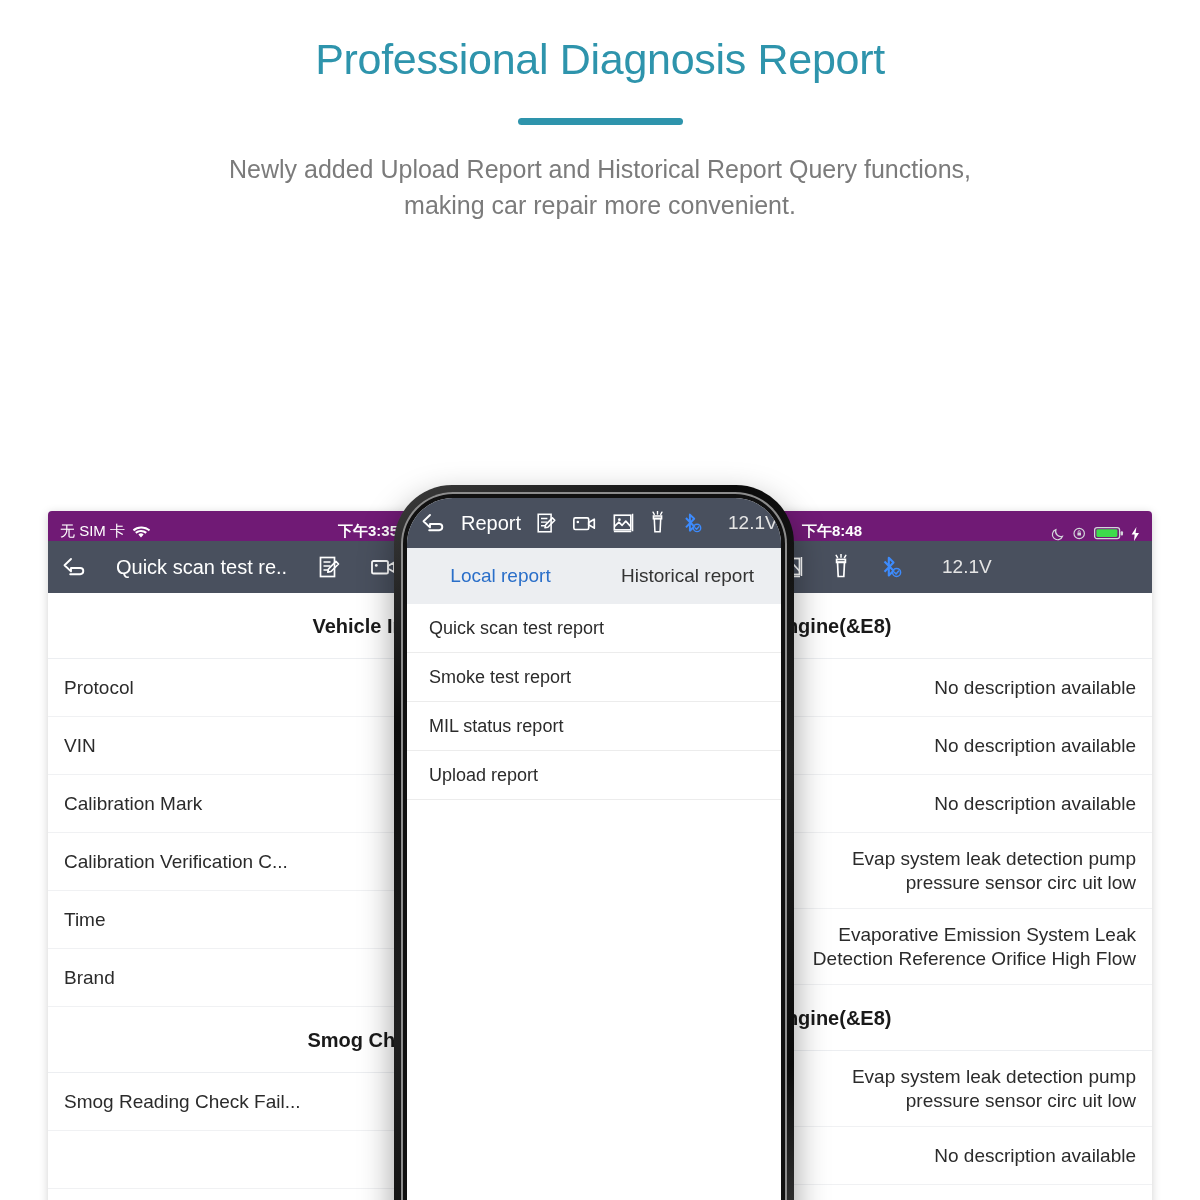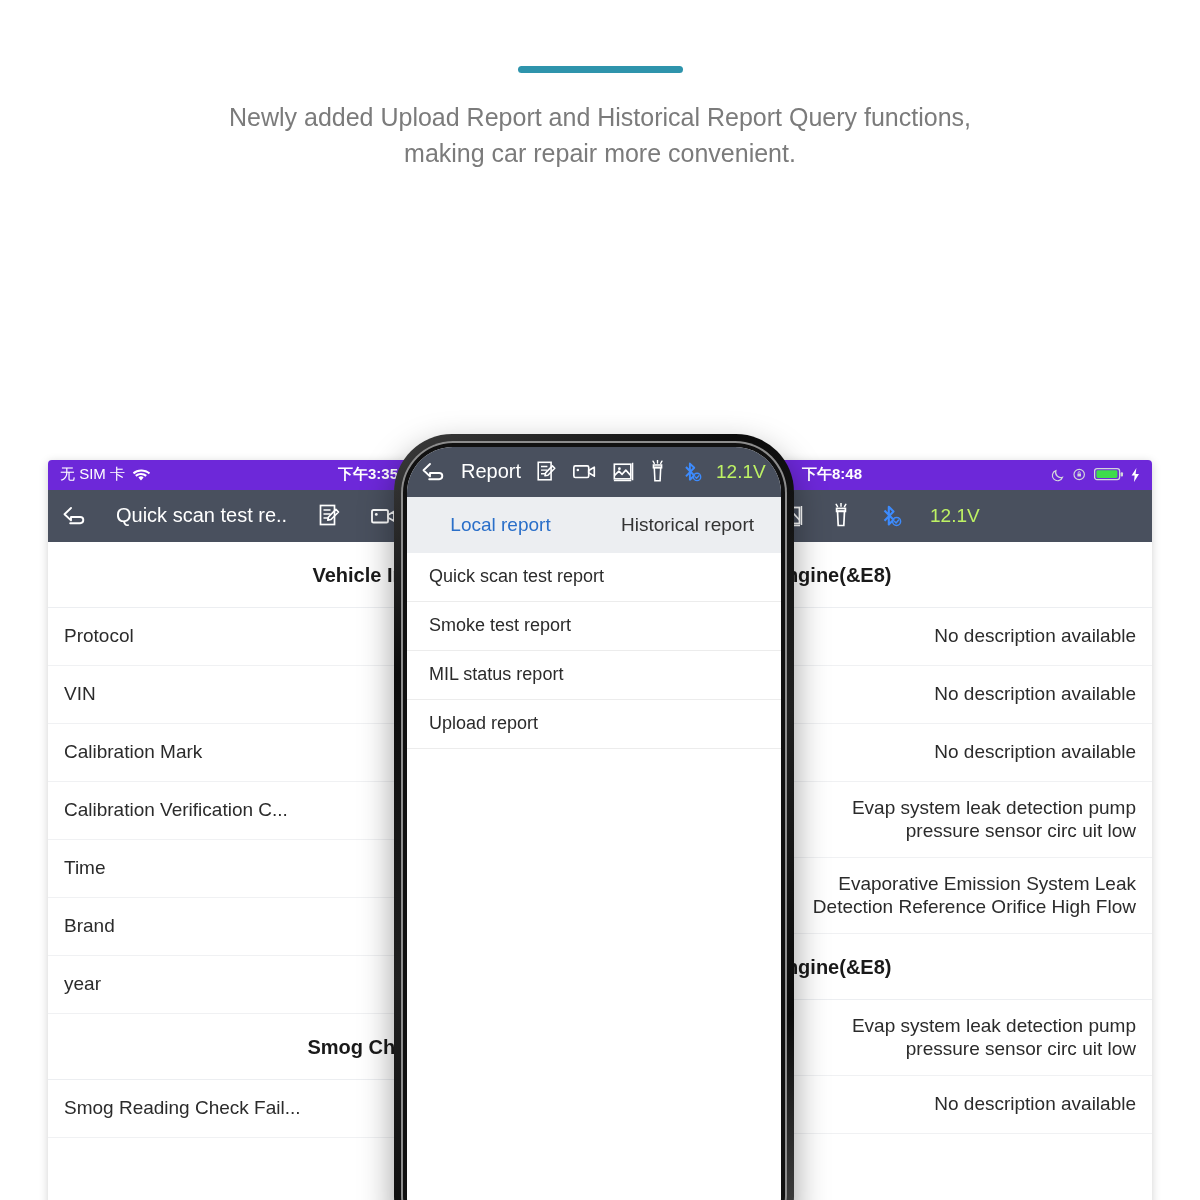--- a/index.html
+++ b/index.html
@@ -47,24 +47,24 @@
     box-shadow: 0 2px 10px rgba(0,0,0,0.18);
     overflow: hidden;
   }
   .tablet.left  { left: 48px; }
   .tablet.right { left: 512px; }
   .tablet.right { z-index: 1; }
   .tablet.left  { z-index: 2; }
 
   .statusbar {
     height: 30px;
-    background: #6d28d9;
+    background: #701a75;
     color: #fff;
     font-size: 15px;
-    display: flex; align-items: center;
+    display: flex; align-items: flex-end;
     padding: 0 12px;
     position: relative;
   }
   .sb-left { display: flex; align-items: center; gap: 7px; }
   .sb-center {
     position: absolute; left: 0; right: 0;
     text-align: center; font-weight: bold; font-size: 15px;
     pointer-events: none;
   }
   .sb-right {
@@ -77,21 +77,21 @@
     background: #49505e;
     color: #fff;
     display: flex; align-items: center;
     padding: 0 14px;
     gap: 28px;
   }
   .toolbar .tb-title {
     font-size: 20px; white-space: nowrap; margin-right: 2px;
   }
   .toolbar .ico { flex: none; }
-  .volt { color: #bef264; font-size: 19px; margin-left: 0; text-align: right; }
+  .volt { color: #e5e5e5; font-size: 19px; margin-left: 12px; text-align: right; }
 
   
   .content { background: #fff; height: calc(100% - 30px - 52px - 62px); overflow: hidden; }
   .section-title {
     text-align: center;
     font-size: 20px; font-weight: bold; color: #1a1a1a;
     padding: 22px 0 20px 0;
     border-bottom: 1px solid #eceef1;
   }
   .row {
@@ -159,20 +159,21 @@
     border-bottom: 1px solid #ececec;
   }
 
   
   svg { display: block; }
 </style>
 </head>
 <body>
 
 <div class="header">
+  <div class="page-title">Professional Diagnosis Report</div>
   <div class="accent-bar"></div>
   <div class="subtitle">
     <div>Newly added Upload Report and Historical Report Query functions,</div>
     <div>making car repair more convenient.</div>
   </div>
 </div>
 
 <div class="stage">
 
   <div class="tablet right">
@@ -381,24 +382,20 @@
         <span class="v">1791BC821</span>
       </div>
       <div class="row">
         <span class="k">Time</span>
         <span class="v">2020-09-07</span>
       </div>
       <div class="row">
         <span class="k">Brand</span>
         <span class="v"></span>
       </div>
-      <div class="row">
-        <span class="k">year</span>
-        <span class="v"></span>
-      </div>
 
       <div class="section-title">Smog Check</div>
 
       <div class="row">
         <span class="k">Smog Reading Check Fail...</span>
         <span class="v">Address issues be</span>
       </div>
       <div class="row">
 
         <span class="v"></span>

